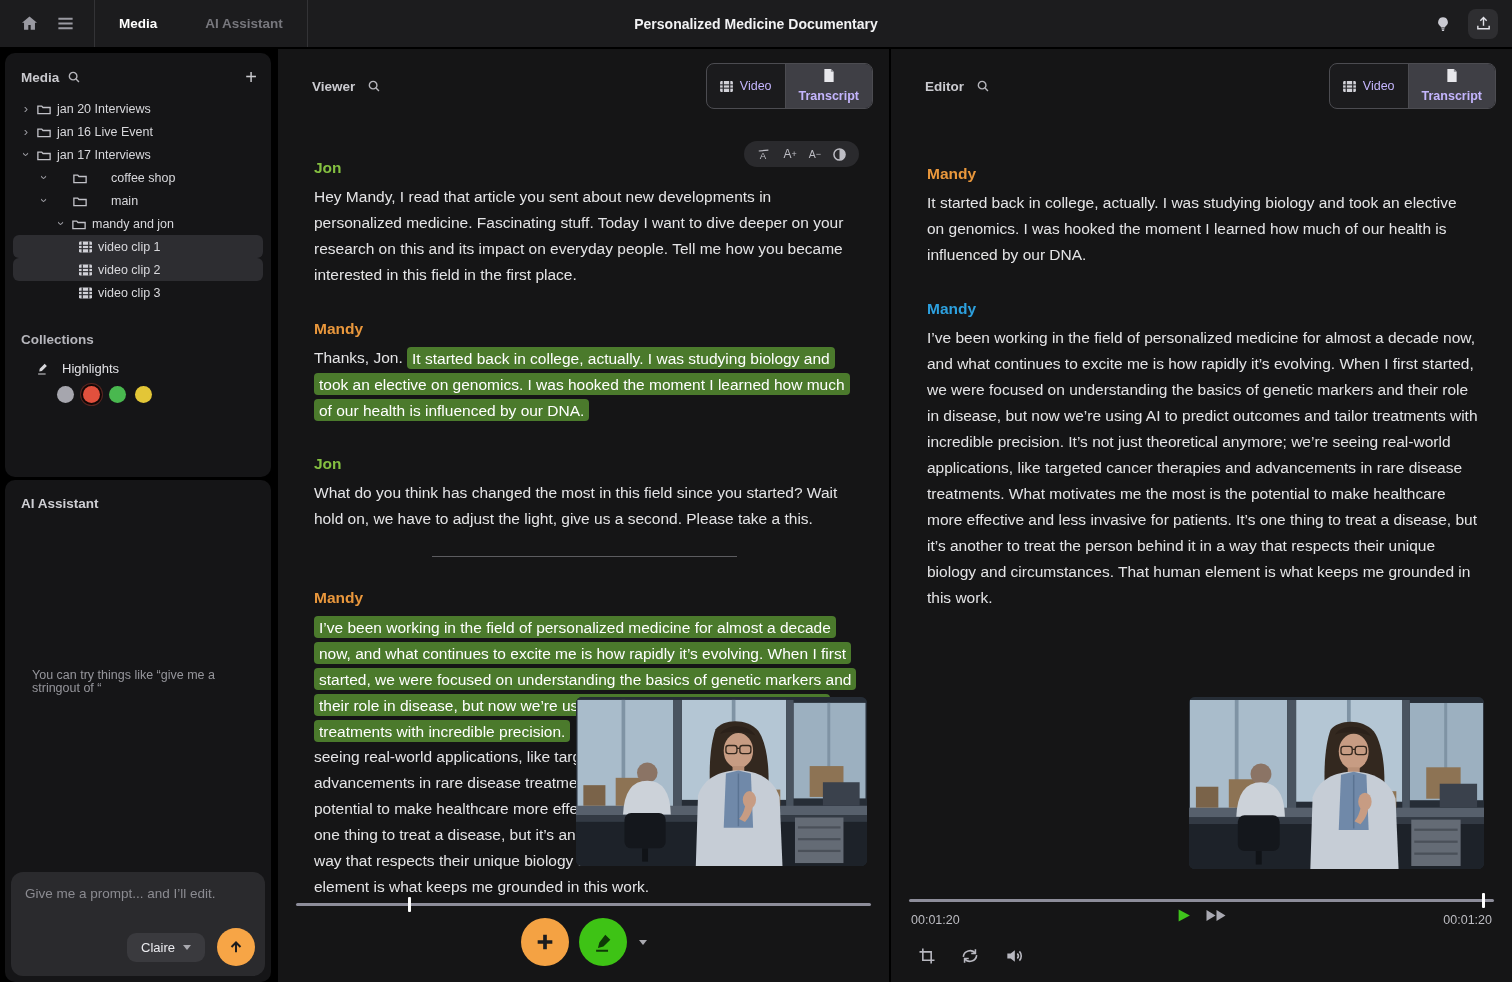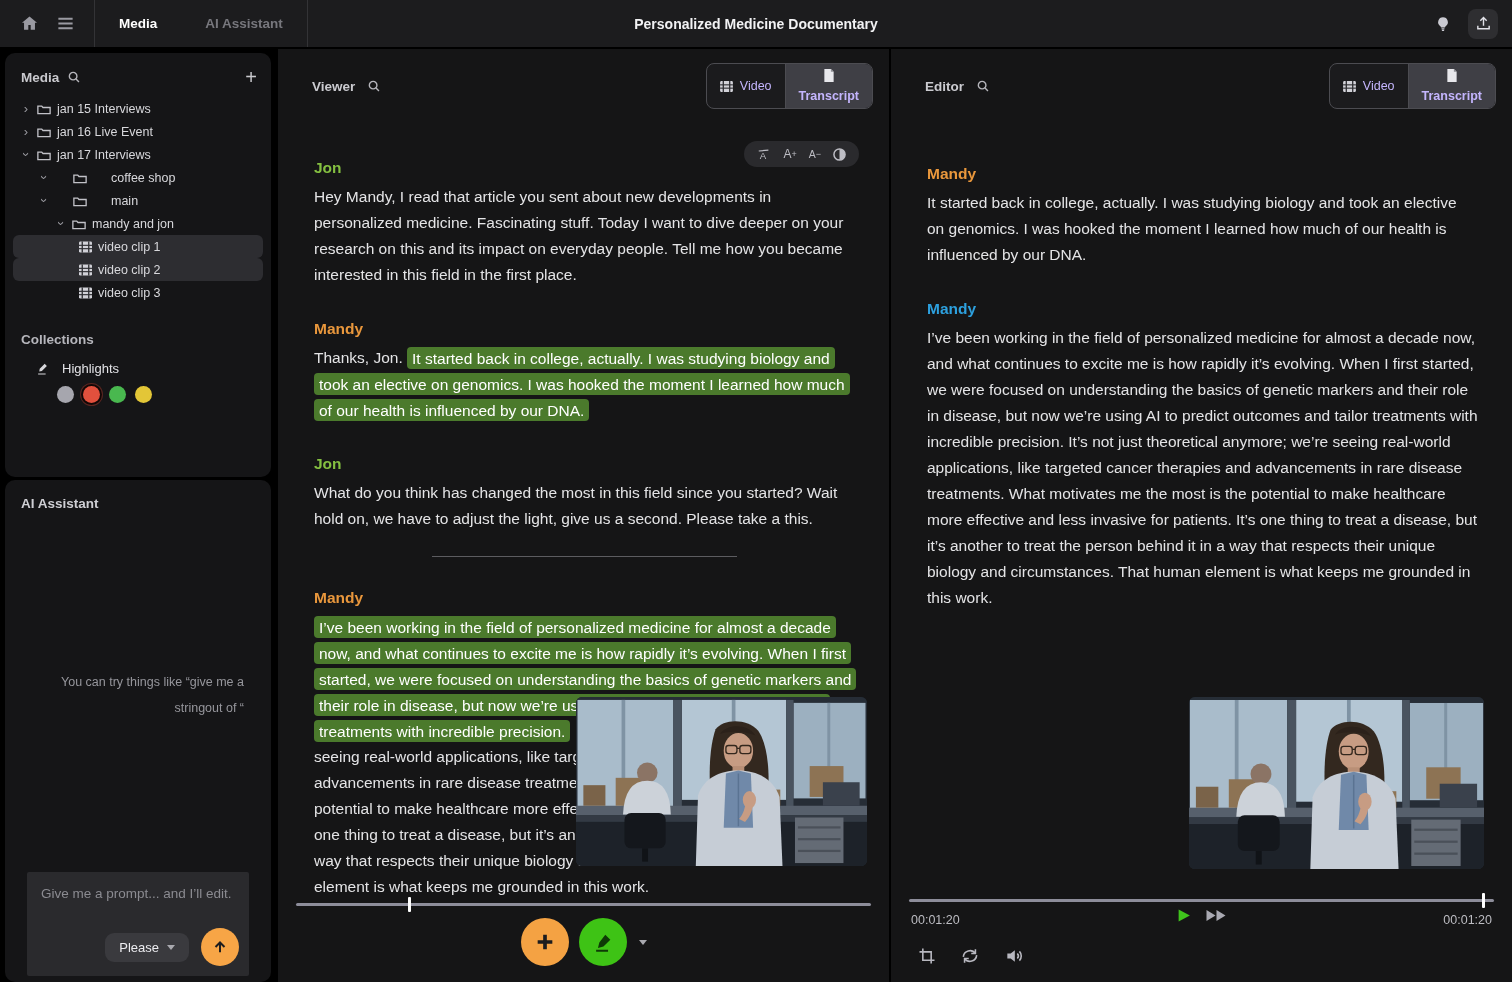--- a/index.html
+++ b/index.html
@@ -45,22 +45,22 @@
   .coll-block { margin-top:28px; }
   .coll-title { font-size:13.5px; font-weight:bold; color:#b6b6bc; padding:0 16px 14px 16px; }
   .coll-item { display:flex; align-items:center; gap:12px; padding-left:30px; font-size:13px; color:#e2e2e6; }
   .dots { display:flex; gap:9px; padding:10px 0 0 52px; }
   .dot { width:17px; height:17px; border-radius:50%; cursor:pointer; }
   .dot.ring { box-shadow:0 0 0 2px rgba(0,0,0,.8), 0 0 0 3px #5a2520; }
 
   
   .ai-head { font-size:13.5px; font-weight:bold; color:#cfcfd4; padding:4px 16px 8px 16px; }
   .ai-hint-wrap { flex:1; display:flex; align-items:flex-start; justify-content:center; padding-top:150px; }
-  .ai-hint { width:212px; text-align:right; font-size:12.5px; line-height:26px; color:#96969c; }
-  .composer { margin:0 22px; background:#2a2a2d; border-radius:2px; height:104px; position:relative; padding:14px; }
+  .ai-hint { width:212px; text-align:left; font-size:12.5px; line-height:13px; color:#96969c; }
+  .composer { margin:0 6px; background:#2a2a2d; border-radius:12px; height:104px; position:relative; padding:14px; }
   .composer-ph { font-size:13.5px; color:#8b8b91; }
   .composer-foot { position:absolute; right:10px; bottom:10px; display:flex; align-items:center; gap:12px; }
   .voice-pill { background:#3a3a3e; border-radius:9px; padding:7px 14px; font-size:13px; color:#ececf0; display:flex; align-items:center; gap:8px; cursor:pointer; }
   .caret-down { width:0; height:0; border-left:4.5px solid transparent; border-right:4.5px solid transparent; border-top:5.5px solid #a9a9af; }
   .send-btn { width:38px; height:38px; border-radius:50%; background:#f7a546; display:flex; align-items:center; justify-content:center; cursor:pointer; }
 
   
   .phead { display:flex; align-items:center; padding:14px 16px 0 34px; gap:12px; }
   .ptitle { font-size:13.5px; font-weight:bold; color:#cbcbd0; }
   .seg { margin-left:auto; display:flex; border:1px solid #4c4c51; border-radius:8px; overflow:hidden; background:#1b1b1d; }
@@ -204,21 +204,21 @@
           <span class="plus">+</span>
         </div>
 
         <div class="trow d0">
           <span class="chev">›</span>
           <span class="ic">
               <svg width="14" height="12" viewBox="0 0 16 13" fill="none" stroke="#c2c2c8" stroke-width="1.5">
                 <path d="M1 3.2h4.4l1.4 1.6H15v7H1z"></path>
               </svg>
             </span>
-          <span class="tlabel">jan 15 Interviews</span>
+          <span class="tlabel">jan 20 Interviews</span>
         </div>
         <div class="trow d0">
           <span class="chev">›</span>
           <span class="ic">
               <svg width="14" height="12" viewBox="0 0 16 13" fill="none" stroke="#c2c2c8" stroke-width="1.5">
                 <path d="M1 3.2h4.4l1.4 1.6H15v7H1z"></path>
               </svg>
             </span>
           <span class="tlabel">jan 16 Live Event</span>
         </div>
@@ -314,21 +314,21 @@
 
       <div class="card ai-card">
         <div class="ai-head">AI Assistant</div>
         <div class="ai-hint-wrap">
           <div class="ai-hint">You can try things like “give me a stringout of “</div>
         </div>
         <div class="composer">
           <div class="composer-ph">Give me a prompt... and I’ll edit.</div>
           <div class="composer-foot">
             <div class="voice-pill">
-              <span>Please</span>
+              <span>Claire</span>
               <span class="caret-down"></span>
             </div>
             <div class="send-btn">
               <svg width="18" height="18" viewBox="0 0 24 24" fill="none" stroke="#1c1c1e" stroke-width="2.6">
                   <path d="M12 19V6M6 12l6-6 6 6"></path>
                 </svg>
             </div>
           </div>
         </div>
       </div>

